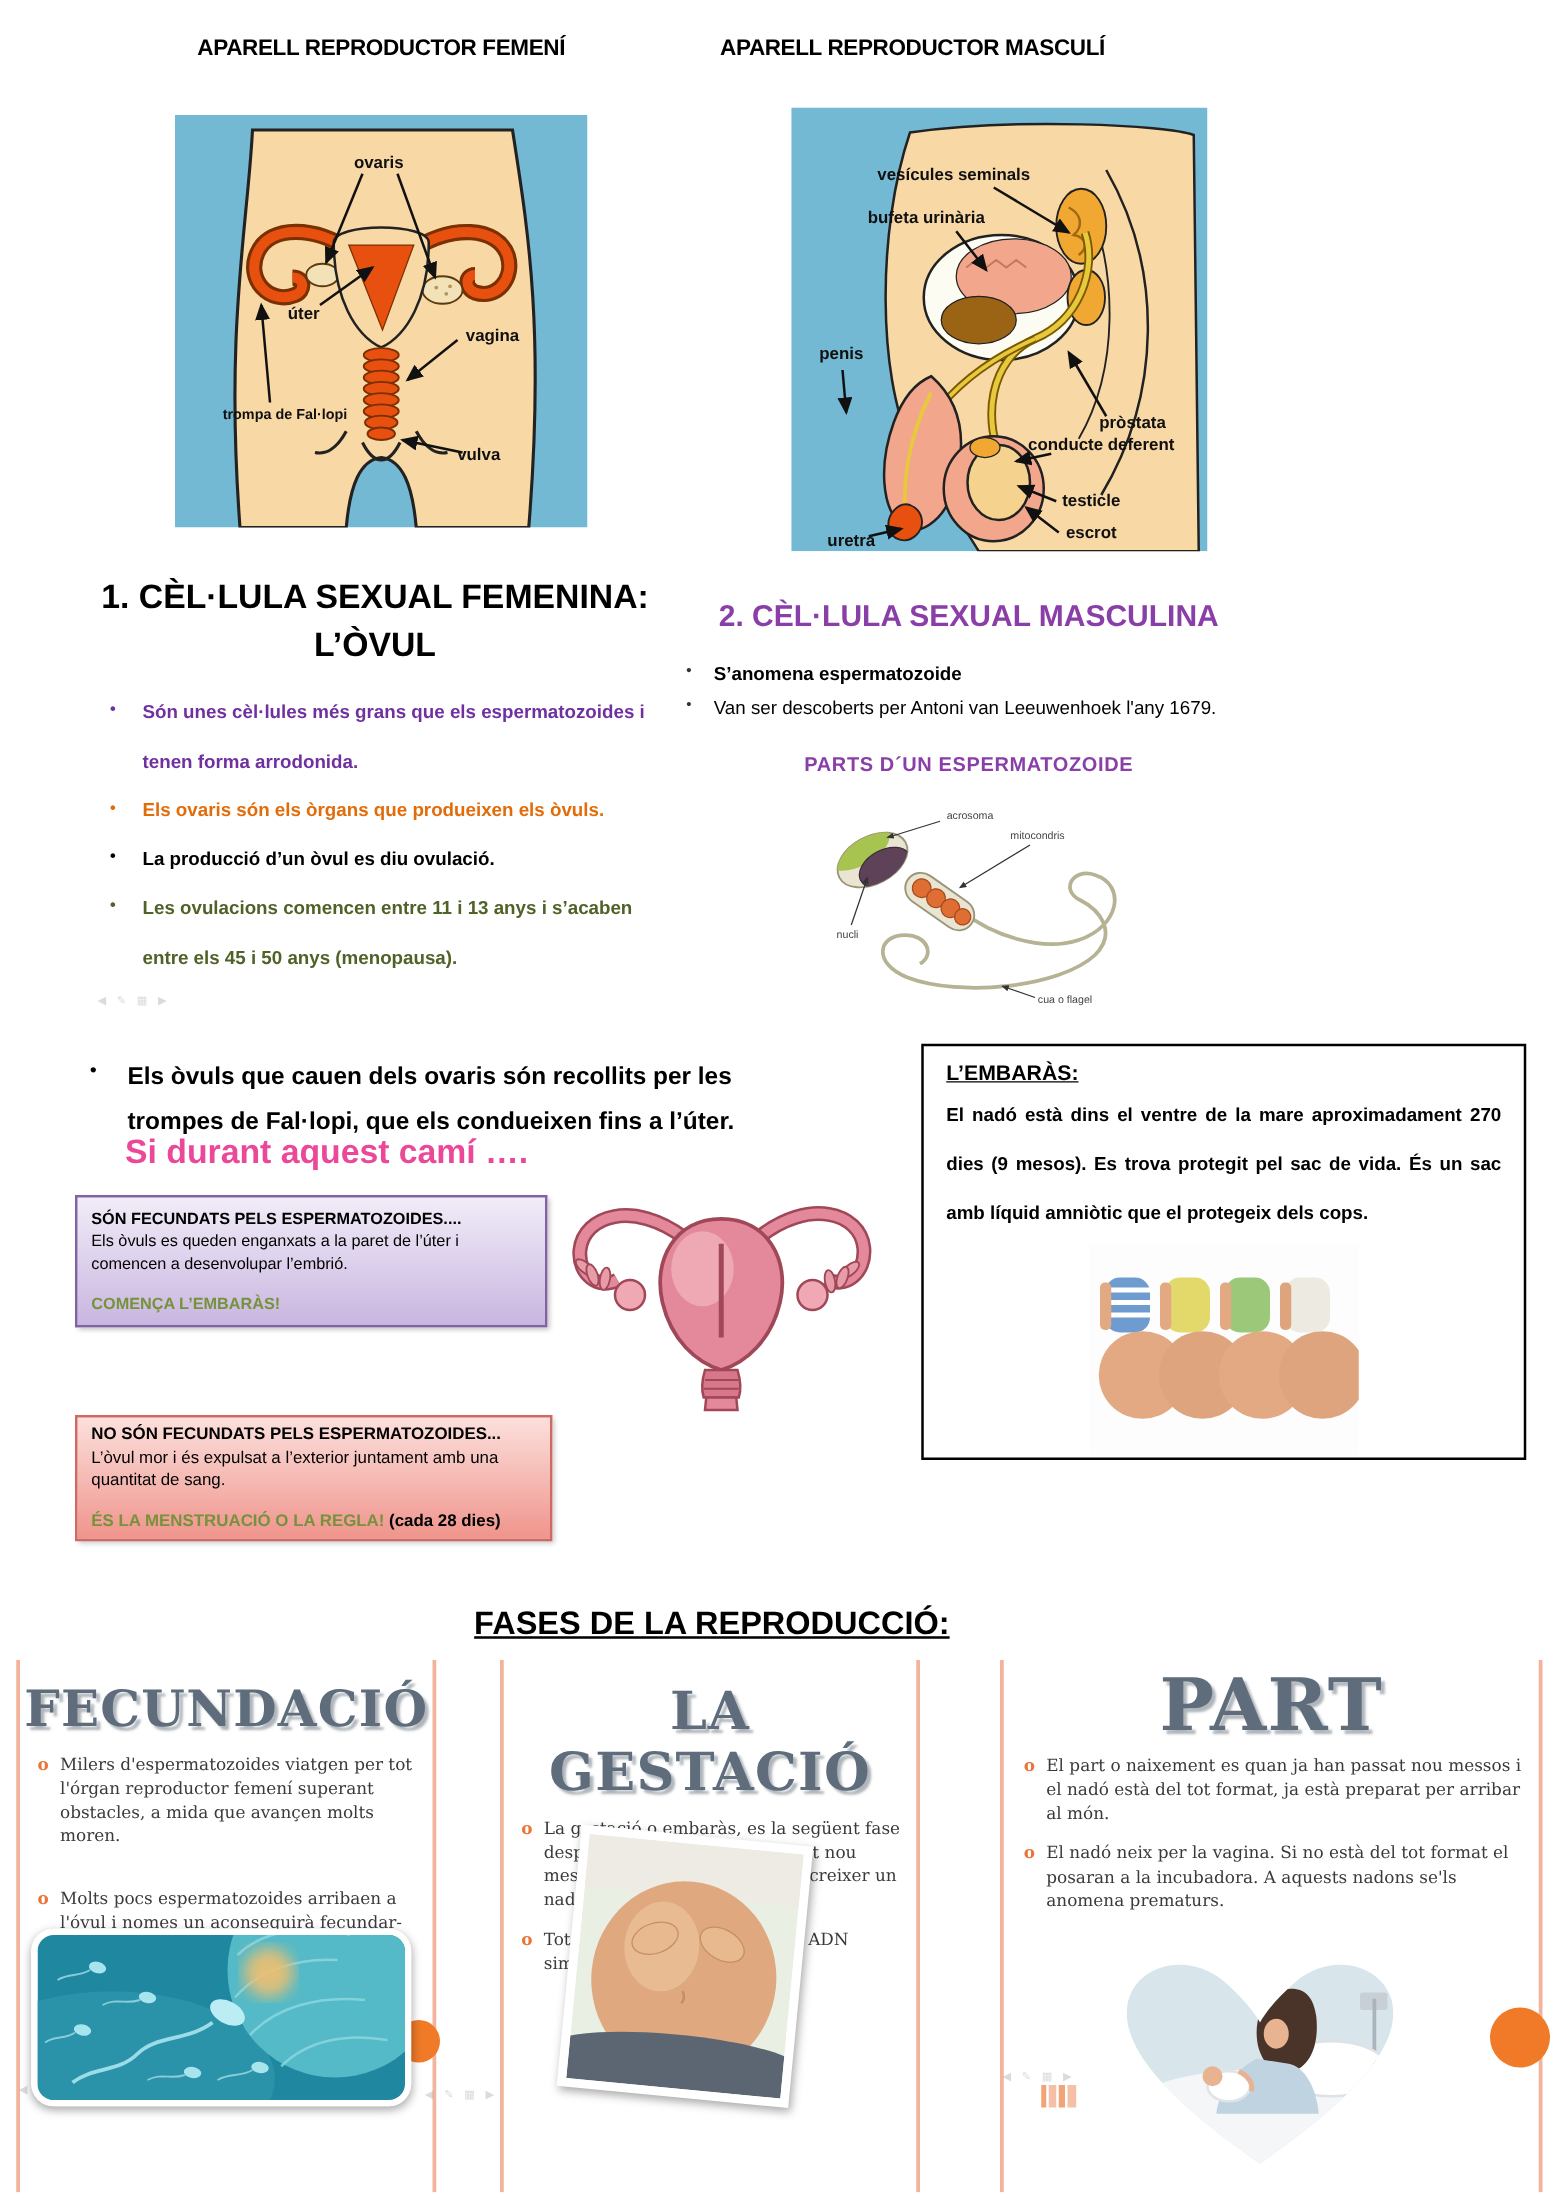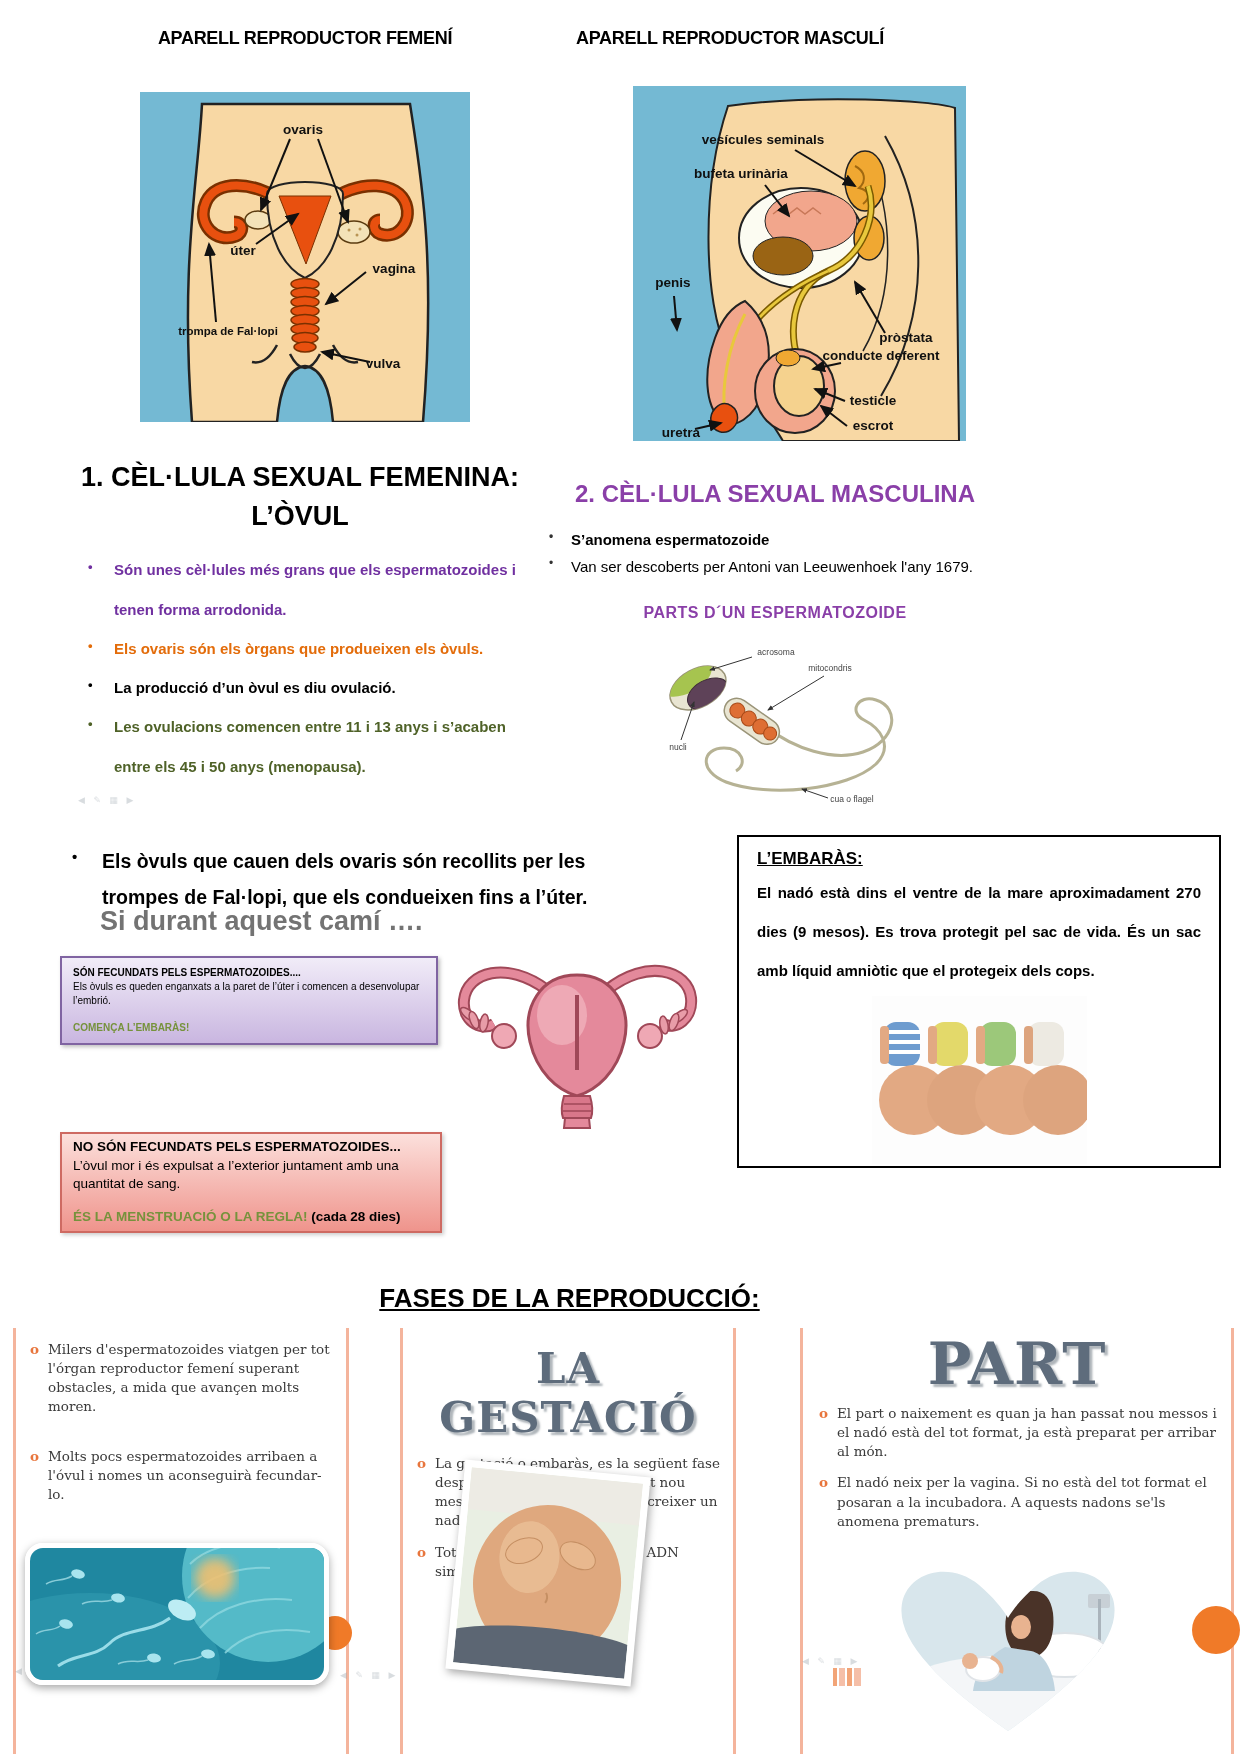--- a/index.html
+++ b/index.html
@@ -11,21 +11,21 @@
   .s1-bullet{display:flex;font-size:15px;font-weight:700;line-height:2.62;}
   .s1-bullet .mark{width:26px;flex:none;font-size:13px;}
   .sec2-title{font-size:24px;font-weight:700;text-align:center;}
   .s2-bullet{display:flex;font-size:15px;line-height:1.8;}
   .s2-bullet .mark{width:22px;flex:none;font-size:12px;color:#333;}
   .subtitle2{font-size:16px;font-weight:600;letter-spacing:.5px;text-align:center;}
   .mid-bullet{display:flex;font-size:19.5px;font-weight:700;line-height:1.85;}
   .mid-bullet .mark{width:30px;flex:none;font-size:15px;}
   .red-line{font-size:27px;font-weight:700;}
   .pbox{border:2px solid #8064A2;background:linear-gradient(#F1ECF8,#C9B6E0);
-        padding:8px 11px;font-size:10px;line-height:1.38;box-shadow:2px 2px 4px rgba(0,0,0,.25);}
+        padding:8px 11px;font-size:13px;line-height:1.38;box-shadow:2px 2px 4px rgba(0,0,0,.25);}
   .kbox{border:2px solid #CE6A62;background:linear-gradient(#FCE0DC,#EF948C);
         padding:4px 11px;font-size:13.5px;line-height:1.38;box-shadow:2px 2px 4px rgba(0,0,0,.2);}
   .boxtitle{font-weight:700;}
   .boxhl{font-weight:700;margin-top:14px;}
   .embox{border:2.5px solid #000;padding:12px 18px;}
   .embox .t{font-size:17px;font-weight:700;text-decoration:underline;}
   .embox .b{font-size:15px;font-weight:700;line-height:2.6;text-align:justify;margin-top:4px;}
   .fases-t{font-size:26px;font-weight:700;text-decoration:underline;text-align:center;}
   .panel{position:absolute;top:1328px;height:426px;border-left:3px solid #F4B49C;border-right:3px solid #F4B49C;}
   .ptitle{font-family:"DejaVu Serif","Liberation Serif",serif;font-weight:700;color:#5E6C7C;
@@ -213,21 +213,21 @@
     <line x1="210" y1="158" x2="184" y2="149" stroke="#333" stroke-width="1" marker-end="url(#aS)"></line>
   </svg>
   </div>
 
   <div class="abs wmark" style="left:78px;top:795px;">◀ ✎ ▦ ▶</div>
 
   <div class="abs mid-bullet" style="left:72px;top:843px;width:545px;">
     <span class="mark">•</span>
     <span>Els òvuls que cauen dels ovaris són recollits per les trompes de Fal·lopi, que els condueixen fins a l’úter.</span>
   </div>
-  <div class="abs red-line" style="left: 100px; top: 906px; color: #737373;">Si durant aquest camí ….</div>
+  <div class="abs red-line" style="left: 100px; top: 906px; color: #ec4899;">Si durant aquest camí ….</div>
 
   <div class="abs pbox" style="left:60px;top:956px;width:352px;">
     <div class="boxtitle">SÓN FECUNDATS PELS ESPERMATOZOIDES....</div>
     <div>Els òvuls es queden enganxats a la paret de l’úter i comencen a desenvolupar l’embrió.</div>
     <div class="boxhl" style="color: rgb(118, 146, 60);">COMENÇA L’EMBARÀS!</div>
   </div>
 
   <div class="abs" style="left:452px;top:920px;">
   <svg width="250" height="210" viewBox="0 0 250 210">
     <path d="M95,70 C55,40 15,52 12,80 C10,100 28,112 42,104" fill="none" stroke="#A04858" stroke-width="12"></path>
@@ -286,20 +286,21 @@
           <rect x="152" y="30" width="9" height="38" rx="4" fill="#DDA47E"></rect>
           <circle cx="186" cy="104" r="35" fill="#DDA47E"></circle>
         </g>
       </svg>
     </div>
   </div>
 
   <div class="abs fases-t" style="left:0;top:1283px;width:1139px;">FASES DE LA REPRODUCCIÓ:</div>
 
   <div class="panel" style="left:13px;width:330px;">
+    <div class="ptitle" style="font-size:40px;margin-top:16px;">FECUNDACIÓ</div>
     <div style="padding:0 10px 0 14px;">
       <div class="pb">
           <span class="mark">o</span>
           <span>Milers d'espermatozoides viatgen per tot l'órgan reproductor femení superant obstacles, a mida que avançen molts moren.</span>
         </div>
       <div class="pb" style="margin-top:30px;">
           <span class="mark">o</span>
           <span>Molts pocs espermatozoides arribaen a l'óvul i nomes un aconseguirà fecundar-lo.</span>
         </div>
     </div>

